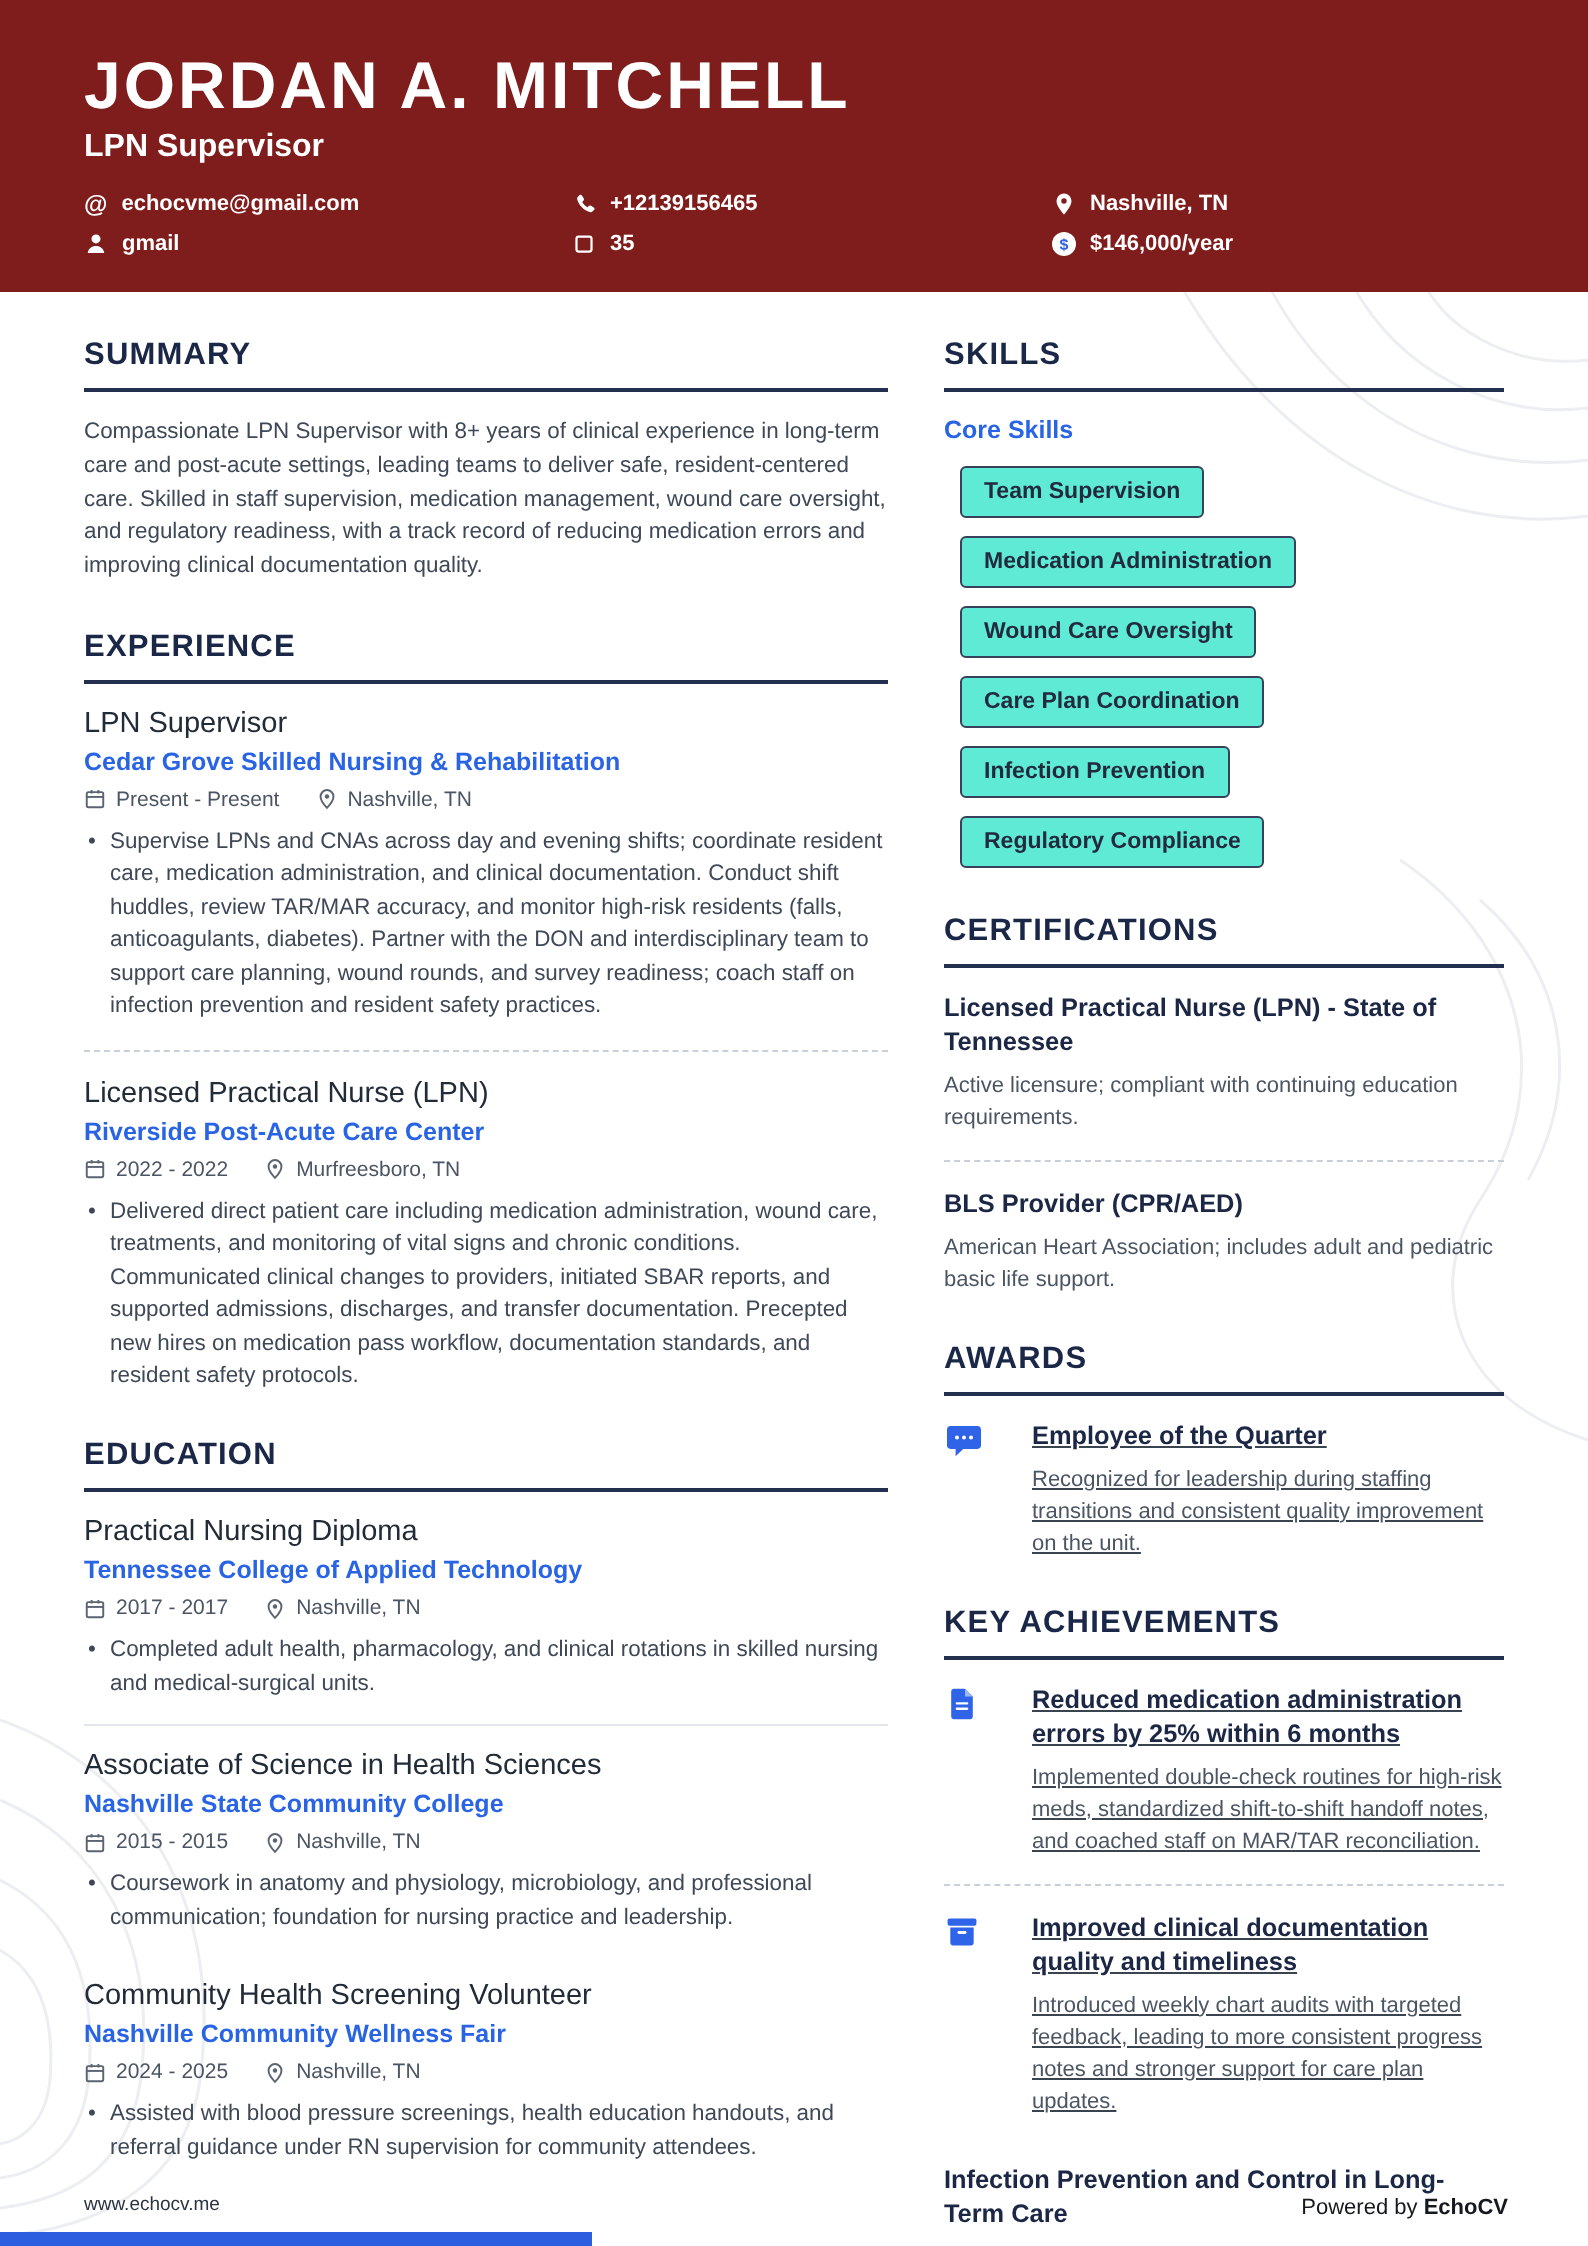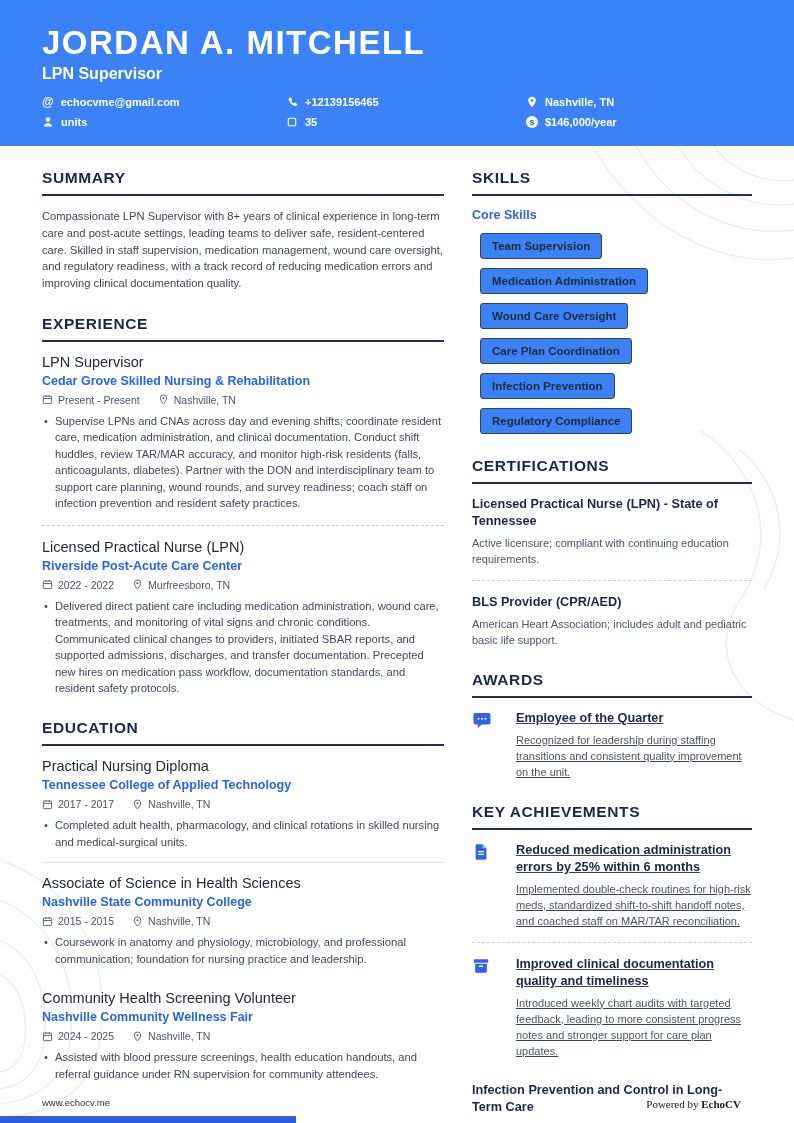--- a/index.html
+++ b/index.html
@@ -5,21 +5,21 @@
   * { box-sizing: border-box; }
   html,body { margin:0; padding:0; }
   body {
     width:794px; height:1123px; position:relative; overflow:hidden;
     background:#ffffff; color:#3a4350;
     font-family:"Liberation Sans","DejaVu Sans",sans-serif;
   }
   .bg-contours { position:absolute; inset:0; z-index:0; pointer-events:none; }
 
   
-  .topbar { position:relative; z-index:2; background:#3b82f6; color:#fff; padding:24px 42px 18px; }
+  .topbar { position:relative; z-index:2; background:#7f1d1d; color:#fff; padding:24px 42px 18px; }
   .name { margin:0; font-size:33px; font-weight:800; letter-spacing:1.5px; }
   .role-title { margin:3px 0 13px; font-size:16px; font-weight:700; }
   .contact-grid { display:grid; grid-template-columns:244px 240px 1fr; row-gap:8px; font-size:11px; font-weight:700; }
   .contact-item { display:flex; align-items:center; gap:7px; }
   .at-ic { font-size:12px; font-weight:800; line-height:1; }
   .money-ic { width:12px; height:12px; background:#fff; color:#2e5ee0; border-radius:50%;
     font-size:8px; font-weight:800; display:inline-flex; align-items:center; justify-content:center; }
 
   
   .content { position:relative; z-index:2; display:flex; gap:28px; padding:0 42px; }
@@ -37,32 +37,32 @@
   .meta-item { display:flex; align-items:center; gap:5px; }
   .bullet { position:relative; padding-left:13px; margin:0; font-size:11.2px; line-height:1.47; color:#3f4856; }
   .bullet::before { content:"•"; position:absolute; left:2px; top:0; color:#3f4856; }
 
   .divider-dashed { border:none; border-top:1.5px dashed #c9ced8; margin:13px 0; }
   .divider-solid  { border:none; border-top:1px solid #e3e6eb; margin:12px 0; }
 
   
   .skills-group { margin:1px 0 11px; font-size:12.5px; font-weight:700; color:#2964e4; }
   .tag { display:table; margin:0 0 9px 8px; padding:6px 11px; border:1.6px solid #37415c;
-    border-radius:3px; background:#3b82f6; font-size:11.5px; font-weight:700; color:#222b3e; }
+    border-radius:3px; background:#5eead4; font-size:11.5px; font-weight:700; color:#222b3e; }
 
   .item-name { margin:0 0 5px; font-size:12.7px; font-weight:700; color:#1b2745; line-height:1.33; }
   .item-desc { margin:0; font-size:11px; color:#4b5563; line-height:1.46; }
 
   .ach { display:flex; gap:22px;text-decoration:underline; }
   .ach-icon { flex:0 0 22px; padding-top:1px; }
   .ach-body { flex:1; min-width:0; }
 
   
   .footer-left { position:absolute; left:42px; bottom:15px; z-index:2; font-size:9.5px; color:#2b3440; }
-  .footer-right { position:absolute; right:53px; bottom:13px; z-index:2; font-size:11px; color:#15181d;font-family:Liberation Serif, serif; }
+  .footer-right { position:absolute; right:40px; bottom:13px; z-index:2; font-size:11px; color:#15181d; }
   .footer-right .brand { font-weight:700; }
   .accent-bar { position:absolute; left:0; bottom:0; width:296px; height:7px; background:#2e5ee0; z-index:3; }
 </style>
 </head>
 <body>
 
 <svg class="bg-contours" width="794" height="1123" viewBox="0 0 794 1123" fill="none" stroke="#eceef2" stroke-width="1.5">
   <path d="M590,142 C640,230 720,268 794,258"></path>
   <path d="M634,142 C668,208 732,238 794,230"></path>
   <path d="M676,142 C700,186 748,210 794,204"></path>
@@ -93,21 +93,21 @@
     <div class="contact-item">
       <svg viewBox="0 0 16 16" width="12" height="12">
           <path d="M8 1a5 5 0 0 0-5 5c0 3.6 5 9 5 9s5-5.4 5-9a5 5 0 0 0-5-5zm0 6.8A1.8 1.8 0 1 1 8 4.2a1.8 1.8 0 0 1 0 3.6z" fill="#fff"></path>
         </svg>
       <span>Nashville, TN</span>
     </div>
     <div class="contact-item">
       <svg viewBox="0 0 16 16" width="12" height="12">
           <path d="M8 7.6a3 3 0 1 0 0-6 3 3 0 0 0 0 6zM2.5 14c.4-2.8 2.7-4.6 5.5-4.6s5.1 1.8 5.5 4.6z" fill="#fff"></path>
         </svg>
-      <span>units</span>
+      <span>gmail</span>
     </div>
     <div class="contact-item">
       <svg viewBox="0 0 16 16" width="12" height="12">
           <rect x="3" y="3" width="10" height="10" rx="1.5" fill="none" stroke="#fff" stroke-width="1.5"></rect>
         </svg>
       <span>35</span>
     </div>
     <div class="contact-item">
       <span class="money-ic">$</span>
       <span>$146,000/year</span>

